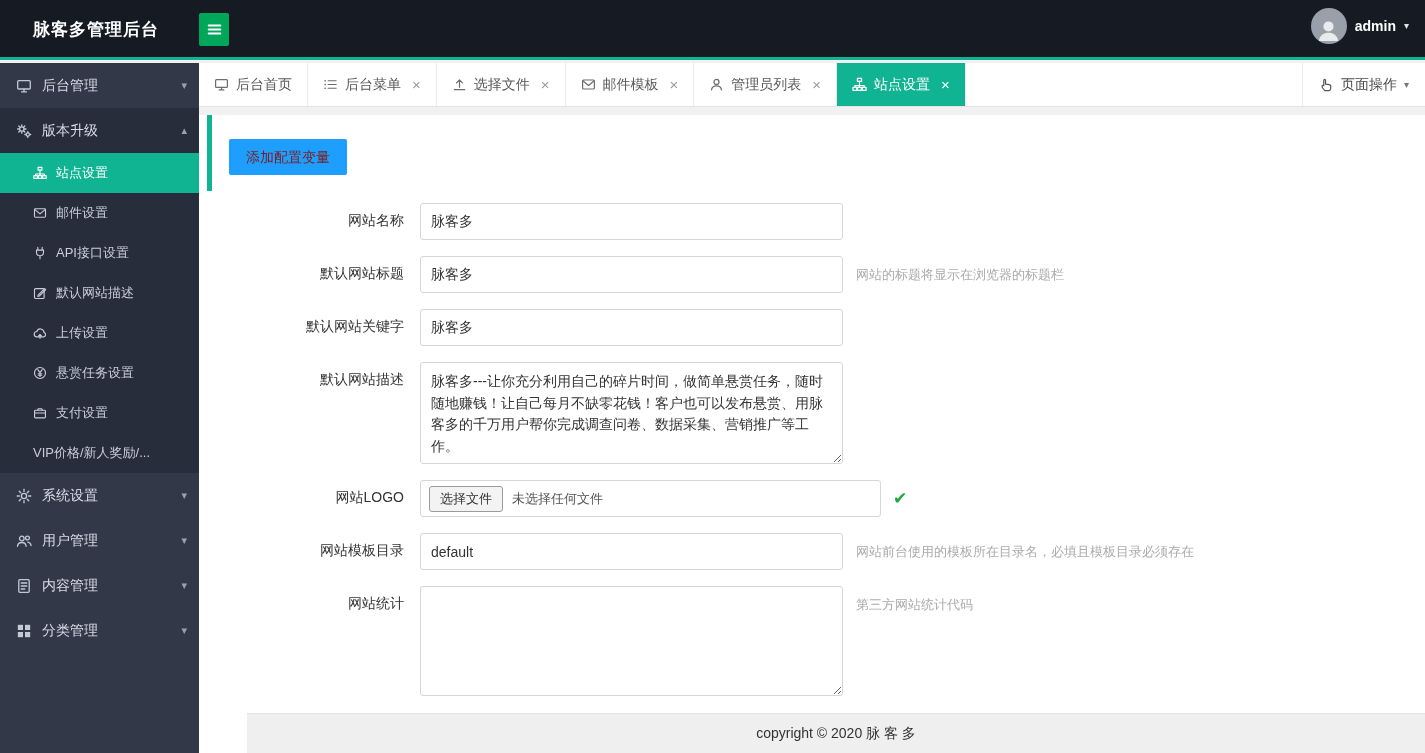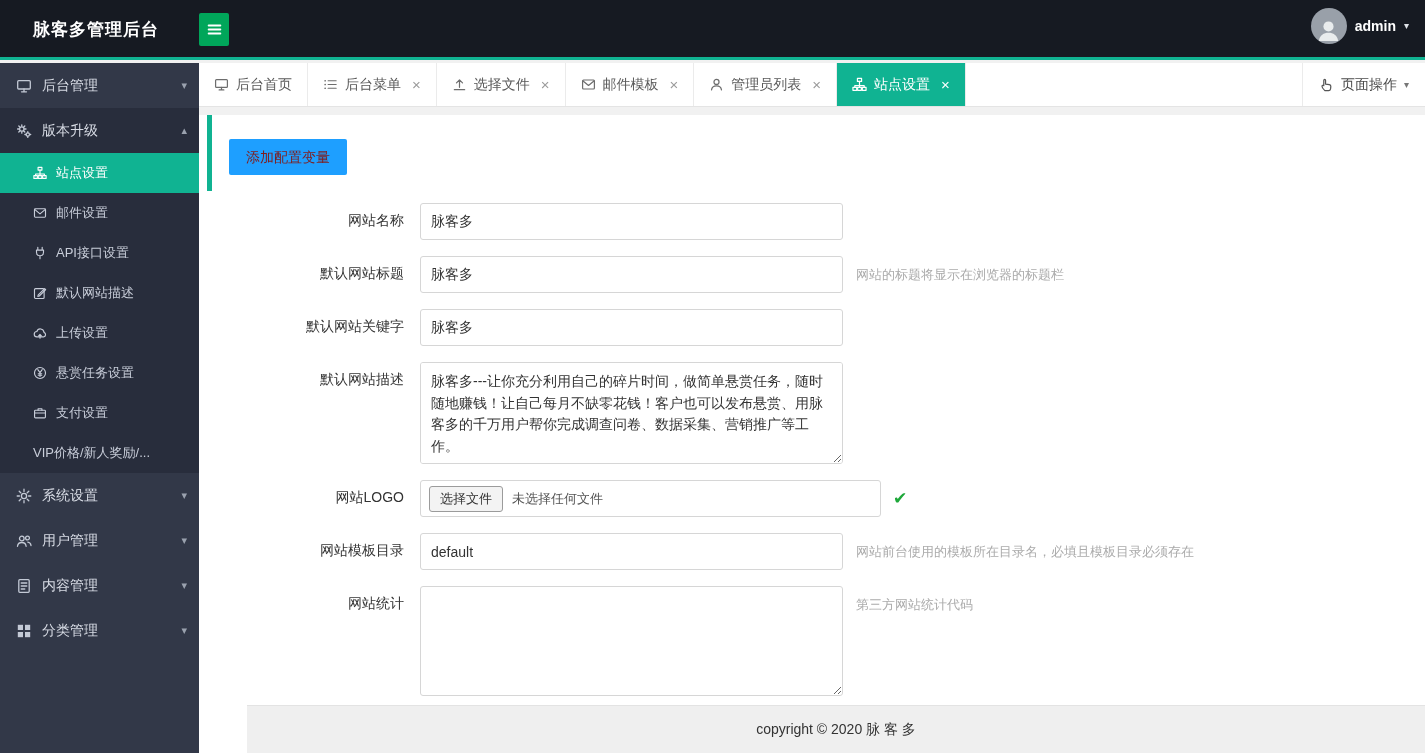--- a/index.html
+++ b/index.html
@@ -53,21 +53,21 @@
   .text-input { width:423px; height:37px; border:1px solid #d6d6d6; border-radius:3px; padding:0 10px; font-size:14px; color:#333; font-family:inherit; outline:none; background:#fff; }
   .text-area { width:423px; border:1px solid #d6d6d6; border-radius:3px; padding:8px 10px; font-size:14px; color:#333; line-height:1.55; font-family:inherit; outline:none; background:#fff; }
   .ta-desc { height:102px; }
   .ta-stats { height:110px; }
   .hint { padding-top:10px; margin-left:13px; font-size:13px; color:#ababab; }
   .file-box { width:461px; height:37px; border:1px solid #d6d6d6; border-radius:3px; display:flex; align-items:center; padding:0 8px; gap:9px; background:#fff; }
   .file-btn { border:1px solid #9b9b9b; background:#f3f3f3; border-radius:3px; padding:3px 10px; font-size:13px; color:#333; cursor:pointer; white-space:nowrap; }
   .file-text { font-size:13px; color:#555; }
   .check { margin-left:12px; padding-top:8px; color:#1ea83a; font-size:17px; font-weight:bold; }
 
-  .footer { position:absolute; left:199px; right:0; bottom:0; height:48px; background:#efefef; border-top:1px solid #e3e3e3; display:flex; align-items:center; justify-content:center; font-size:14px; color:#333; z-index:15;margin-left:48px; }
+  .footer { position:absolute; left:199px; right:0; bottom:0; height:40px; background:#efefef; border-top:1px solid #e3e3e3; display:flex; align-items:center; justify-content:center; font-size:14px; color:#333; z-index:15;margin-left:48px; }
 </style>
 </head>
 <body>
 
 <svg width="0" height="0" style="position:absolute" aria-hidden="true">
   <symbol id="s-desktop" viewBox="0 0 16 16">
       <rect x="1.7" y="2.7" width="12.6" height="8.3" rx="1"></rect>
       <path d="M5.5 13.8h5M8 11v2.8"></path>
     </symbol>
   <symbol id="s-list" viewBox="0 0 16 16">

